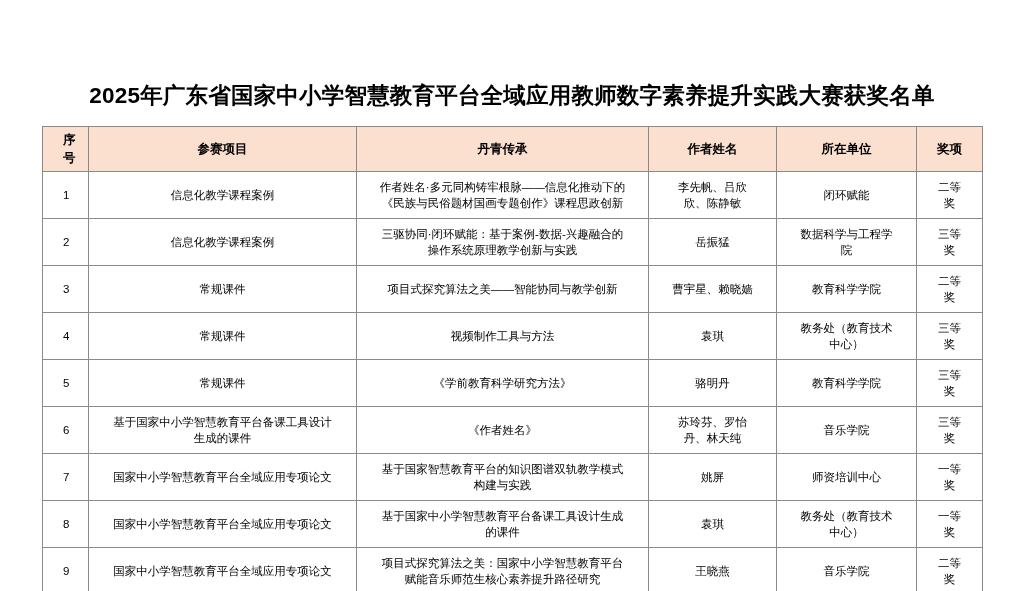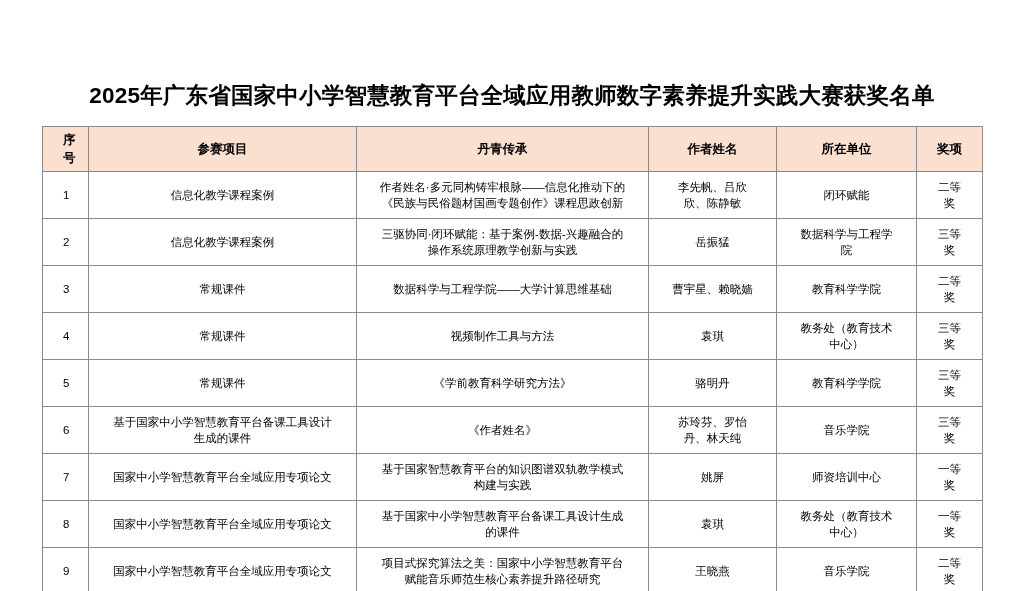--- a/index.html
+++ b/index.html
@@ -111,21 +111,21 @@
           <td>2</td>
           <td>信息化教学课程案例</td>
           <td>三驱协同·闭环赋能：基于案例-数据-兴趣融合的操作系统原理教学创新与实践</td>
           <td>岳振猛</td>
           <td>数据科学与工程学院</td>
           <td>三等奖</td>
         </tr>
         <tr>
           <td>3</td>
           <td>常规课件</td>
-          <td>数据科学与工程学院——大学计算思维基础</td>
+          <td>项目式探究算法之美——智能协同与教学创新</td>
           <td>曹宇星、赖晓嫱</td>
           <td>教育科学学院</td>
           <td>二等奖</td>
         </tr>
         <tr>
           <td>4</td>
           <td>常规课件</td>
           <td>视频制作工具与方法</td>
           <td>袁琪</td>
           <td>教务处（教育技术中心）</td>

